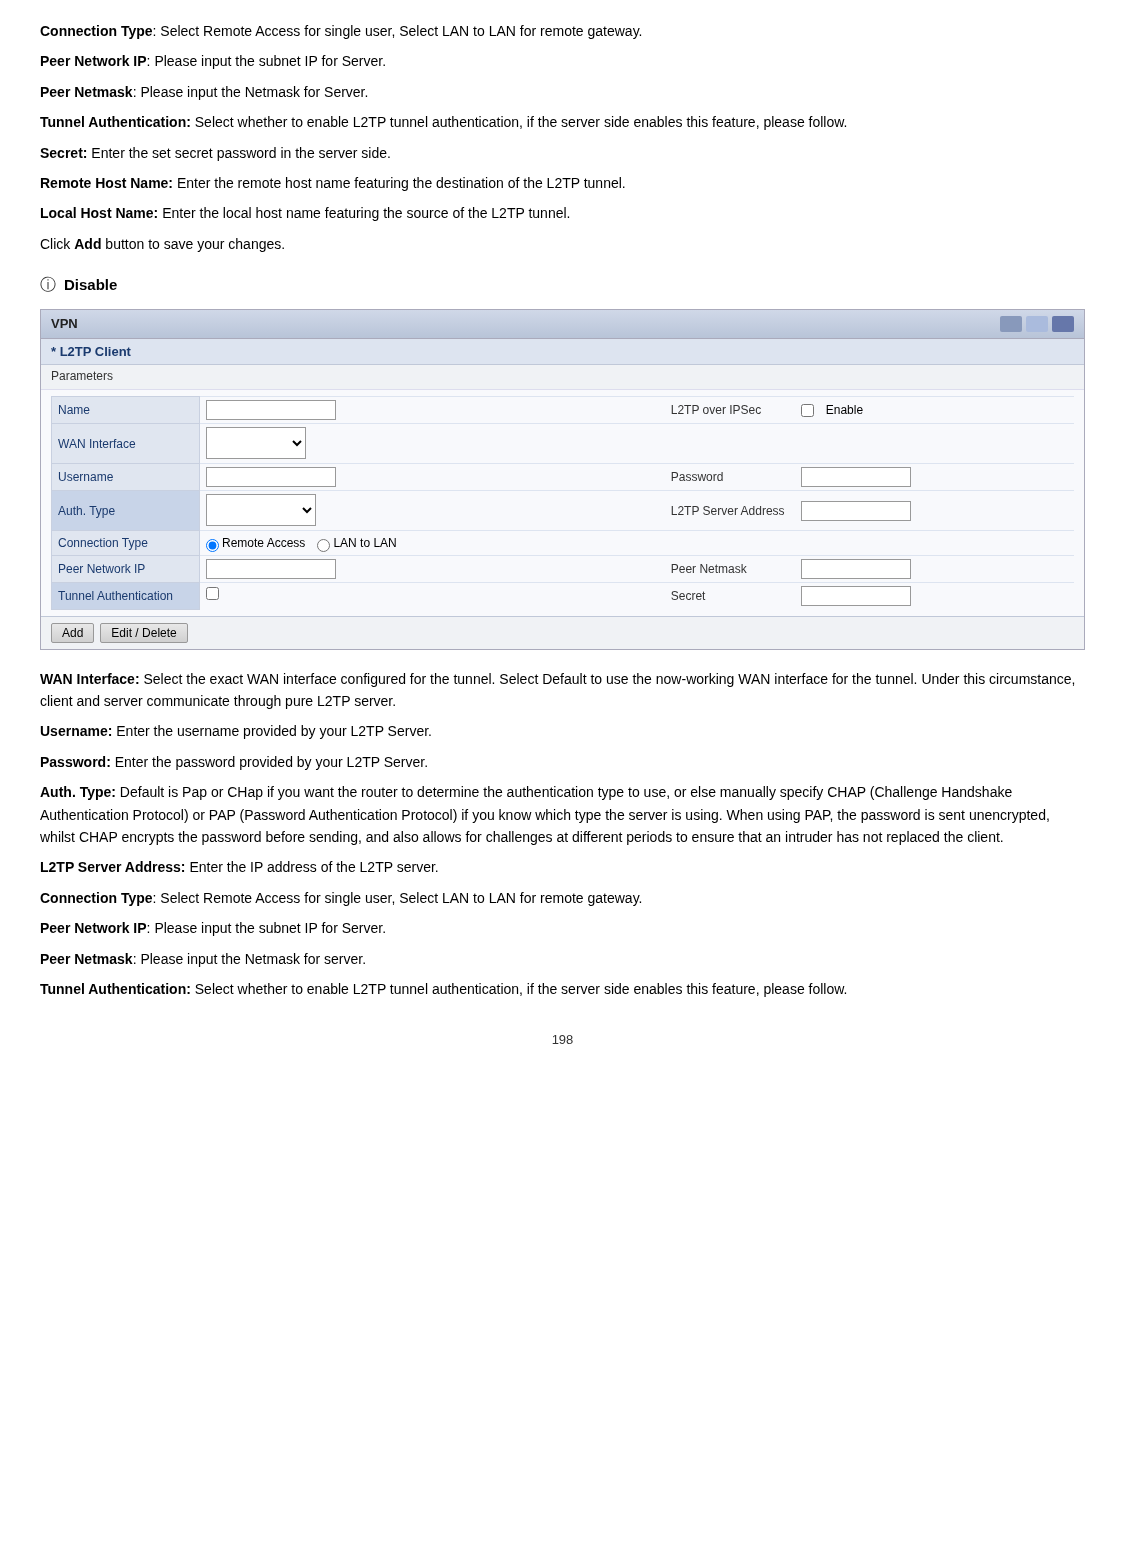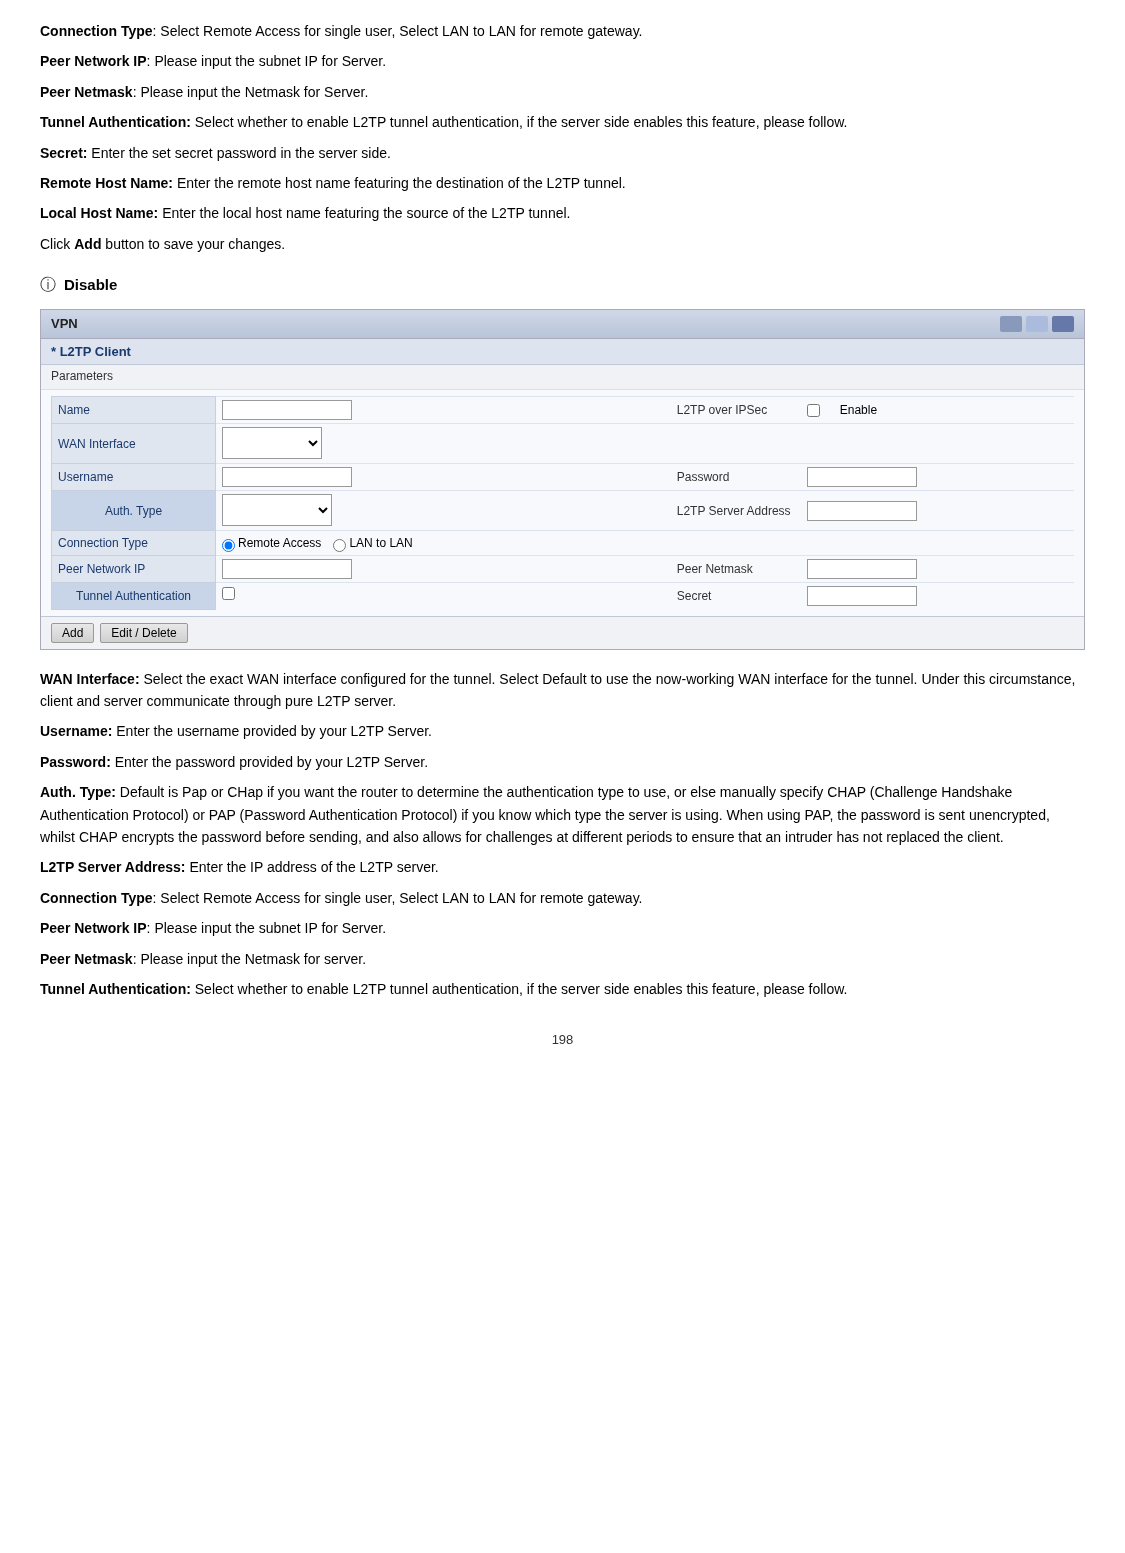--- a/index.html
+++ b/index.html
@@ -92,27 +92,26 @@
       font-size: 12px;
     }
     .form-table td {
       padding: 3px 6px;
       vertical-align: middle;
     }
     .form-label {
       background: #e0e6f0;
       color: #1a3a6e;
       font-size: 12px;
-      width: 164px;
+      width: 148px;
       padding: 3px 8px;
       border: 1px solid #c8d0e0;
     }
     .form-label-highlight {
       background: #c8d4e8;
-      text-align: center;
     }
     .form-input {
       background: #fff;
       border: 1px solid #999;
       padding: 1px 4px;
       font-size: 12px;
       height: 20px;
     }
     .form-input-wide {
       width: 130px;
@@ -141,21 +140,21 @@
       font-size: 12px;
     }
     .radio-option {
       display: flex;
       align-items: flex-end;
       gap: 3px;
     }
     .checkbox-cell {
       display: flex;
       align-items: center;
-      gap: 20px;
+      gap: 12px;
       font-size: 12px;
     }
     .btn {
       background: linear-gradient(to bottom, #e8e8e8, #d0d0d0);
       border: 1px solid #999;
       padding: 2px 10px;
       font-size: 12px;
       cursor: pointer;
       border-radius: 2px;
     }

